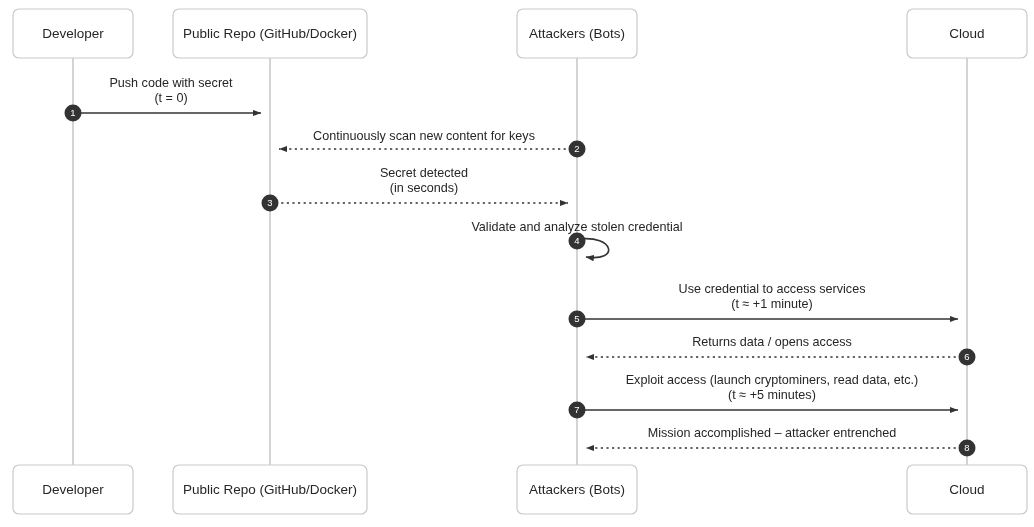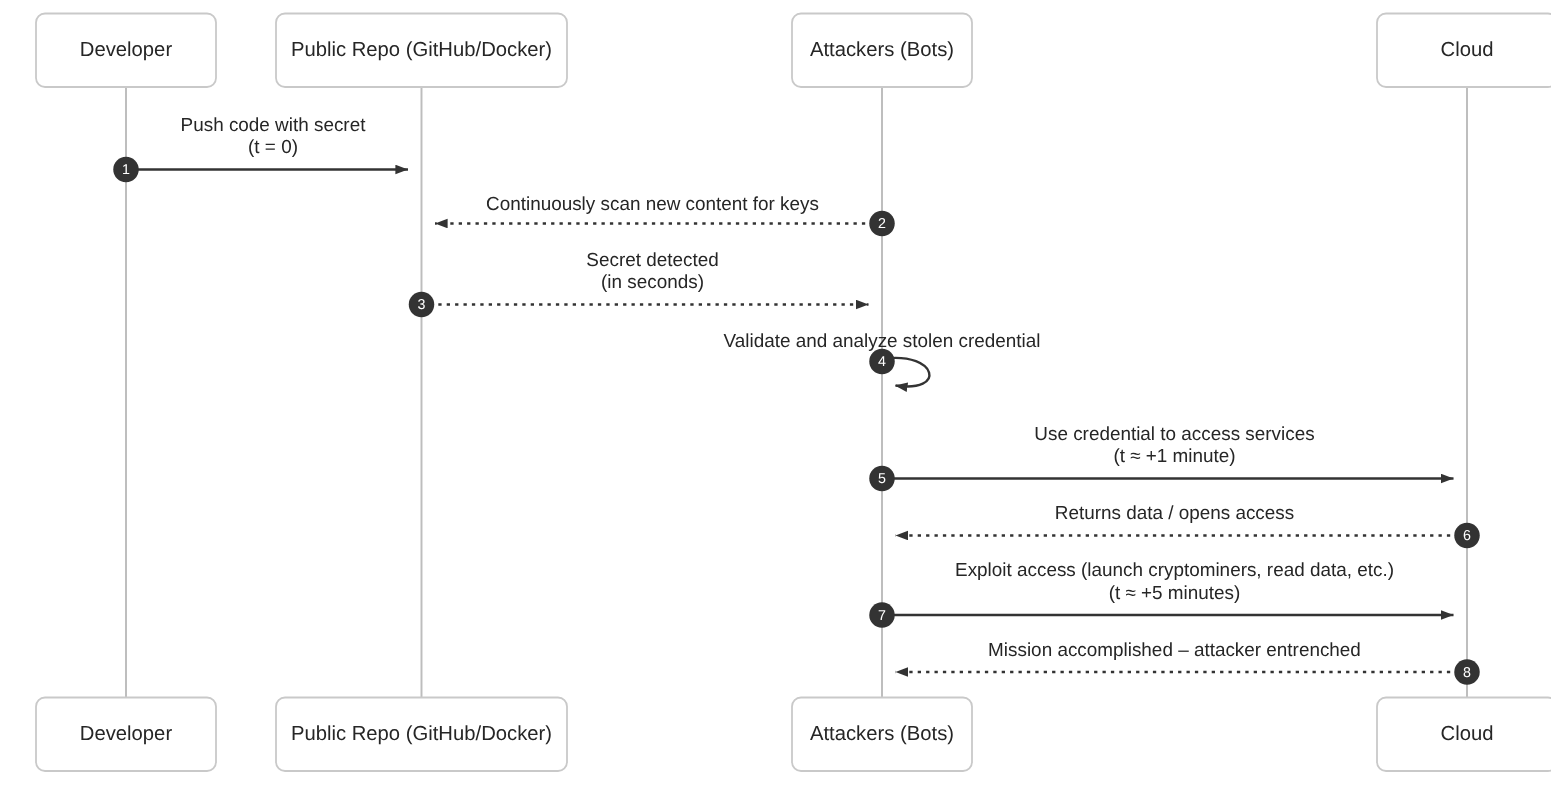--- a/index.html
+++ b/index.html
@@ -9,21 +9,21 @@
   }
   body {
     width: 1034px;
     height: 527px;
     position: relative;
     overflow: hidden;
     font-family: "Liberation Sans", sans-serif;
   }
   #diagram-root {
     position: absolute;
-    left: 11px;
+    left: 0;
     top: 0;
     width: 884px;
     height: 527px;
   }
   svg.seq {
     display: block;
     width: 1034px;
     height: 527px;
   }
   .participant-box {

